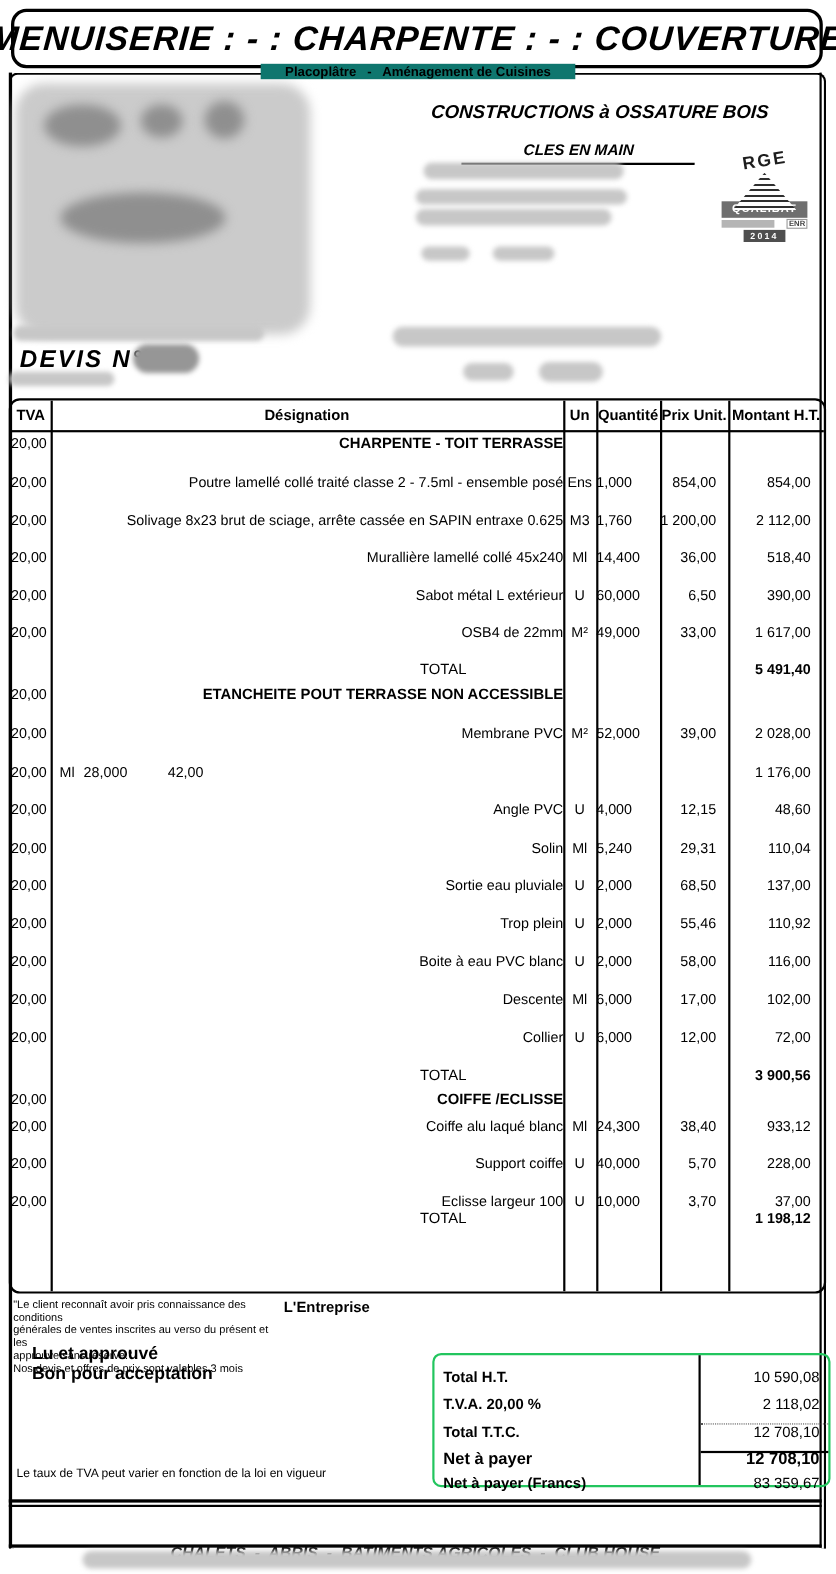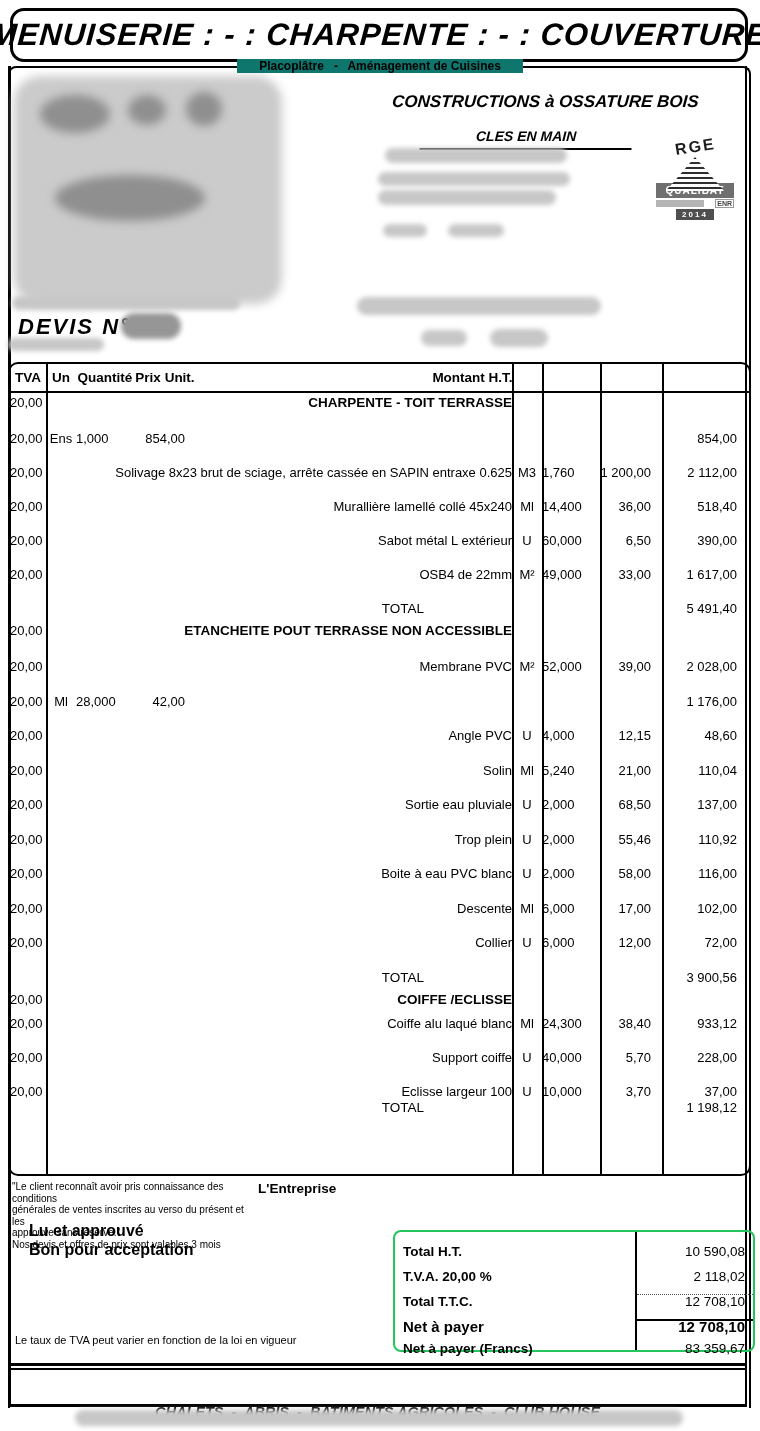--- a/index.html
+++ b/index.html
@@ -49,21 +49,21 @@
   .tva{width:36px;text-align:right;padding-right:4px;}
   .des{width:466px;padding-left:4px;text-align:right;}
   .un{width:30px;text-align:center;}
   .qty{width:58px;text-align:left;padding-right:9px;}
   .prix{width:62px;text-align:right;padding-right:11px;}
   .mont{flex:1;text-align:right;padding-right:12px;}
   .thead .tva,.thead .des,.thead .un,.thead .qty,.thead .prix,.thead .mont{text-align:center;padding:0;}
   .trow{display:flex;font-size:13px;align-items:flex-start;padding-top:2px;box-sizing:border-box;}
   .trow.section .des{font-weight:bold;font-size:13.5px;}
   .total-label{text-align:right;padding-right:88px;font-size:13.5px;}
-  .bold{font-weight:normal;}
+  .bold{font-weight:bold;}
 
   
   .conds{left:12px;top:1181px;font-size:10px;line-height:11.5px;width:240px;}
   .entreprise{left:258px;top:1181px;font-size:13.5px;font-weight:bold;}
   .approval{left:10px;top:1221px;font-size:16px;font-weight:bold;line-height:19px;margin-left:19px;}
   .totals-box{left:393px;top:1230px;width:362px;height:122px;border:2px solid #22c55e;border-radius:8px;padding-top:7px;box-sizing:border-box;}
   .totals-box .vdiv{position:absolute;top:0;bottom:0;left:240px;width:1.5px;background:#000;}
   .trow2{display:flex;align-items:center;}
   .trow2 .lab{width:240px;padding-left:8px;font-weight:bold;font-size:13.5px;box-sizing:border-box;}
   .trow2 .val{flex:1;text-align:right;padding-right:8px;font-size:13.5px;}
@@ -134,36 +134,38 @@
   <div class="abs blur" style="left:8px;top:338px;width:96px;height:13px;"></div>
 
   <div class="abs qtable">
     <div class="vline" style="left:36px;"></div>
     <div class="vline" style="left:502px;"></div>
     <div class="vline" style="left:532px;"></div>
     <div class="vline" style="left:590px;"></div>
     <div class="vline" style="left:652px;"></div>
     <div class="thead">
       <div class="c tva">TVA</div>
+      <div class="c des">Désignation</div>
       <div class="c un">Un</div>
       <div class="c qty">Quantité</div>
       <div class="c prix">Prix Unit.</div>
       <div class="c mont">Montant H.T.</div>
     </div>
     <div>
         <div class="trow section" style="height: 36px;">
           <div class="c tva">20,00</div>
           <div class="c des">CHARPENTE - TOIT TERRASSE</div>
           <div class="c un"></div>
           <div class="c qty"></div>
           <div class="c prix"></div>
           <div class="c mont"></div>
         </div>
         <div class="trow item" style="height: 34px;">
           <div class="c tva">20,00</div>
+          <div class="c des">Poutre lamellé collé traité classe 2 - 7.5ml - ensemble posé</div>
           <div class="c un">Ens</div>
           <div class="c qty">1,000</div>
           <div class="c prix">854,00</div>
           <div class="c mont">854,00</div>
         </div>
         <div class="trow item" style="height: 34px;">
           <div class="c tva">20,00</div>
           <div class="c des">Solivage 8x23 brut de sciage, arrête cassée en SAPIN entraxe 0.625</div>
           <div class="c un">M3</div>
           <div class="c qty">1,760</div>
@@ -231,21 +233,21 @@
           <div class="c un">U</div>
           <div class="c qty">4,000</div>
           <div class="c prix">12,15</div>
           <div class="c mont">48,60</div>
         </div>
         <div class="trow item" style="height: 34px;">
           <div class="c tva">20,00</div>
           <div class="c des">Solin</div>
           <div class="c un">Ml</div>
           <div class="c qty">5,240</div>
-          <div class="c prix">21,00</div>
+          <div class="c prix">29,31</div>
           <div class="c mont">110,04</div>
         </div>
         <div class="trow item" style="height: 35px;">
           <div class="c tva">20,00</div>
           <div class="c des">Sortie eau pluviale</div>
           <div class="c un">U</div>
           <div class="c qty">2,000</div>
           <div class="c prix">68,50</div>
           <div class="c mont">137,00</div>
         </div>

